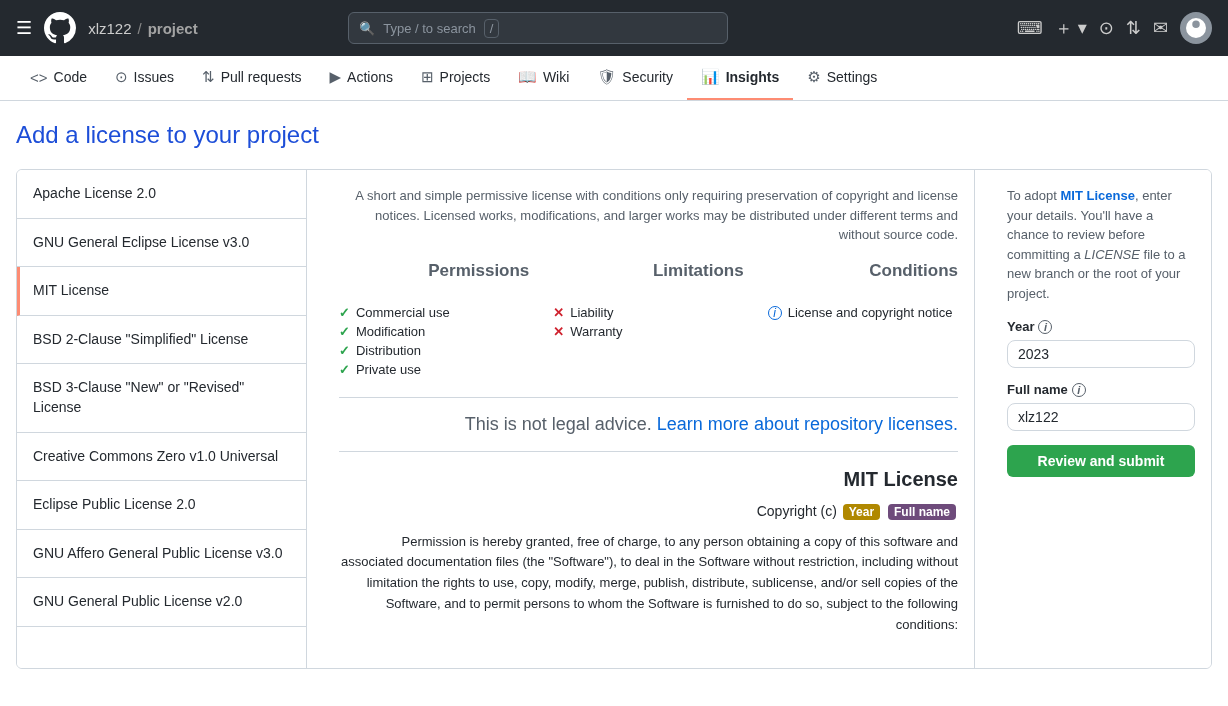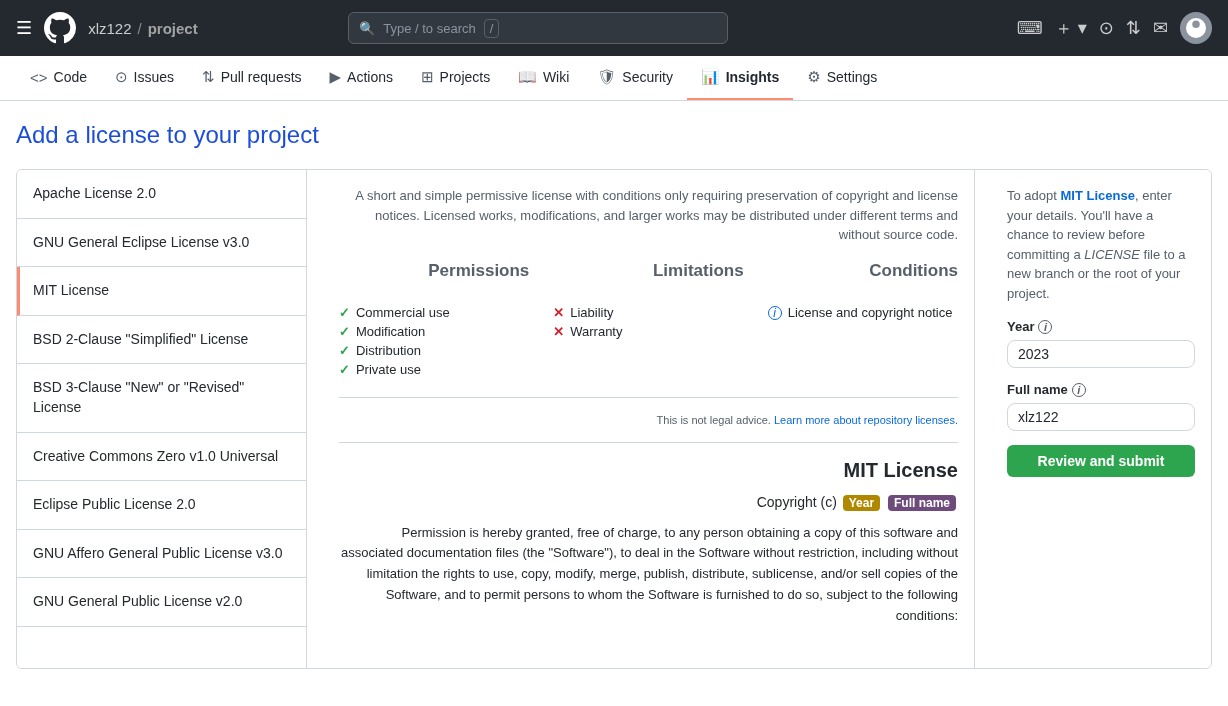--- a/index.html
+++ b/index.html
@@ -57,21 +57,21 @@
       flex: 1; padding: 16px; background: #fff; overflow-y: auto; position: relative; border-right: 1px solid #d0d7de; text-align: right;
     }
     .license-description { font-size: 13px; color: #57606a; margin-bottom: 16px; line-height: 1.5; }
     .perm-grid { display: flex; gap: 24px; margin-bottom: 16px; }
     .perm-col { flex: 1; }
     .perm-col-title { font-size: 17px; font-weight: 700; color: #57606a; margin-bottom: 24px; }
     .perm-item { display: flex; align-items: flex-start; gap: 6px; font-size: 13px; margin-bottom: 4px; color: #24292f; }
     .perm-check { color: #2da44e; font-weight: bold; }
     .perm-x { color: #cf222e; font-weight: bold; }
     .perm-info { color: #0969da; font-size: 12px; width: 14px; height: 14px; border: 1px solid #0969da; border-radius: 50%; display: inline-flex; align-items: center; justify-content: center; font-style: italic; flex-shrink: 0; margin-top: 1px; }
-    .legal-note { font-size: 11px; color: #57606a; margin-top: 16px; padding-top: 16px; border-top: 1px solid #d0d7de; }
+    .legal-note { font-size: 18px; color: #57606a; margin-top: 16px; padding-top: 16px; border-top: 1px solid #d0d7de; }
     .legal-note a { color: #0969da; }
     .divider { border: none; border-top: 1px solid #d0d7de; margin: 16px 0; }
 
     .license-full-title { font-size: 20px; font-weight: 600; margin-bottom: 12px; color: #24292f; }
     .license-subtitle { font-size: 14px; color: #24292f; margin-bottom: 12px; }
     .license-token {
       display: inline-block; background: #b08800; color: #fff; border-radius: 4px; padding: 1px 6px; font-size: 12px; font-weight: 600; margin: 0 2px;
     }
     .license-token.fullname { background: #6e4b7b; }
     .license-body { font-size: 13px; color: #24292f; line-height: 1.6; }

